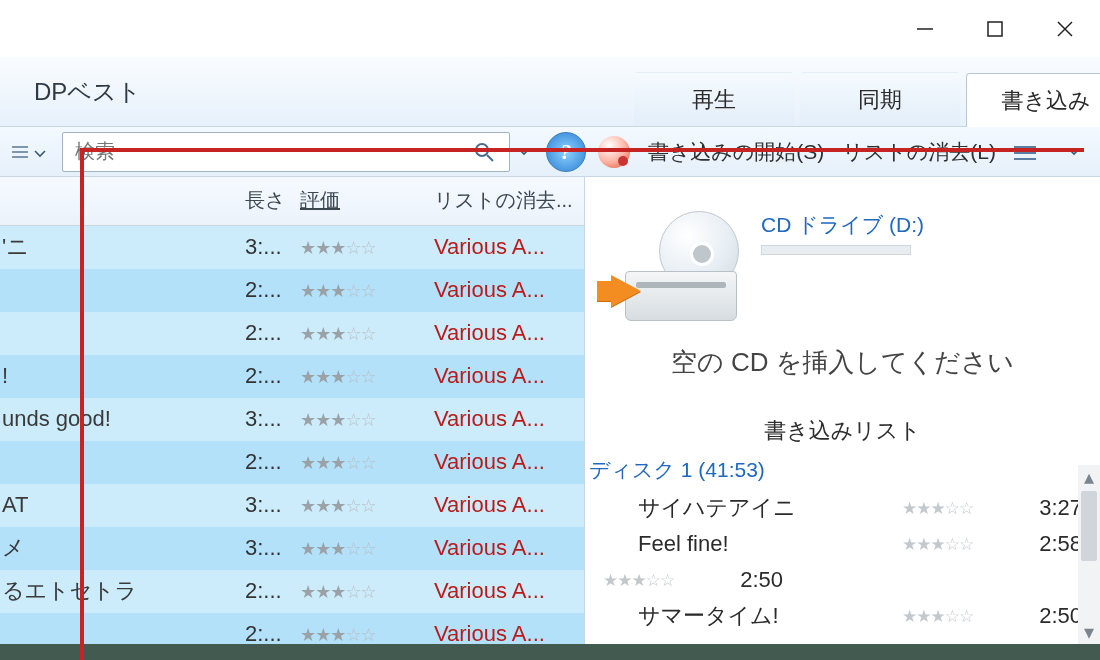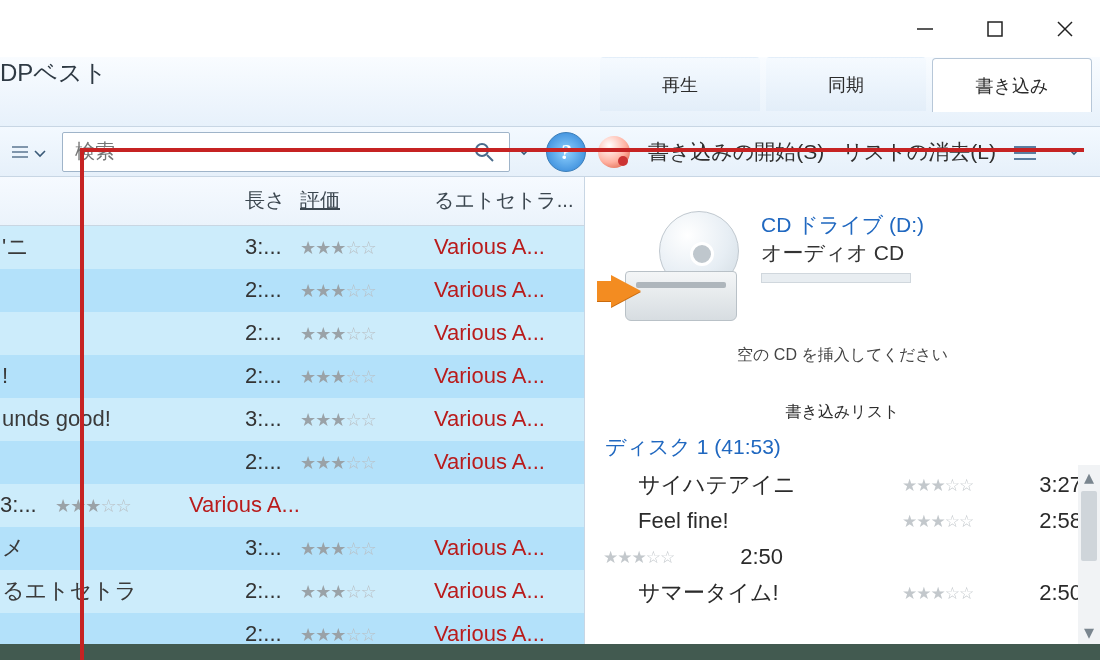--- a/index.html
+++ b/index.html
@@ -20,33 +20,34 @@
   .win-btns { display:flex; }
   .win-btn {
     width:70px; height:57px;
     display:flex; align-items:center; justify-content:center;
     font-size:28px; color:#222;
   }
   .win-btn svg { stroke:#222; stroke-width:1.5; fill:none; }
   
   .header {
     position:absolute; left:0; right:0; top:57px; height:70px;
-    display:flex; 
+    display:flex; align-items:flex-end;
     background:linear-gradient(#f9fcff,#e7f1fb);
     border-bottom:1px solid #c8d6e4;
+    padding-left:34px;
   }
   .header-title {
     padding:0 0 18px 0; font-size:24px; color:#2f3a44;
     flex:0 0 auto; width:600px;
   }
   .tabs { display:flex; margin-left:auto; padding-right:4px; }
   .tab {
     width:160px; height:54px;
     display:flex; align-items:center; justify-content:center;
-    font-size:18px; color:#2b2b2b;
+    font-size:22px; color:#2b2b2b;
     border:1px solid transparent; border-bottom:none;
     border-radius:4px 4px 0 0;
     margin-right:6px;
     background:linear-gradient(#f5faff,#e3eef9);
   }
   .tab.active {
     background:#fff;
     border-color:#b7c7d8;
     position:relative; top:1px;
   }
@@ -177,27 +178,27 @@
     filter:drop-shadow(0 1px 0 #c96a0c);
   }
   .drive-arrow::before {
     content:""; position:absolute; left:-44px; top:-10px; width:20px; height:20px;
     background:#f38c21;
   }
   .drive-info { font-size:21px; color:#333; }
   .drive-info .drive-name { color:#2068c0; }
   .drive-info .bar { margin-top:6px; width:150px; height:10px; background:#e8edf1; border:1px solid #d0d7dd; }
   .drive-msg {
-    text-align:center; font-size:16px; color:#444; margin-top:14px;
+    text-align:center; font-size:26px; color:#444; margin-top:14px;
   }
   .burn-title {
-    text-align:center; font-size:16px; color:#2d2d2d; margin-top:36px;
+    text-align:center; font-size:22px; color:#2d2d2d; margin-top:36px;
   }
   .disc-label {
-    color:#2068c0; font-size:21px; padding:10px 0 6px 20px;
+    color:#2068c0; font-size:21px; padding:10px 0 6px 4px;
   }
   .burn-rows { padding:0 18px 0 18px; }
   .brow {
     display:flex; align-items:center; height:36px;
     font-size:22px; color:#2b2b2b;
   }
   .bname { flex:1 1 auto; white-space:nowrap; overflow:hidden;margin-left:35px; }
   .bstars { flex:0 0 120px; color:#c3c8cc; font-size:17px; letter-spacing:-1px; }
   .blen { flex:0 0 60px; text-align:right; }
 
@@ -309,21 +310,21 @@
   </div>
 </div>
 
 <div class="main">
 
   <div class="left-pane">
     <div class="colheads">
       <div class="col-title"></div>
       <div class="col-length">長さ</div>
       <div class="col-rating">評価</div>
-      <div class="col-artist">るエトセトラ...</div>
+      <div class="col-artist">リストの消去...</div>
     </div>
     <div class="rows" id="track-rows">
         <div class="row">
           <div class="cell-title">'ニ</div>
           <div class="cell-length">3:...</div>
           <div class="cell-rating"><span class="stars"><span class="on">★★★</span>☆☆</span></div>
           <div class="cell-artist">Various A...</div>
         </div>
         <div class="row">
           <div class="cell-title"></div>
@@ -349,20 +350,21 @@
           <div class="cell-rating"><span class="stars"><span class="on">★★★</span>☆☆</span></div>
           <div class="cell-artist">Various A...</div>
         </div>
         <div class="row">
           <div class="cell-title"></div>
           <div class="cell-length">2:...</div>
           <div class="cell-rating"><span class="stars"><span class="on">★★★</span>☆☆</span></div>
           <div class="cell-artist">Various A...</div>
         </div>
         <div class="row">
+          <div class="cell-title">AT</div>
           <div class="cell-length">3:...</div>
           <div class="cell-rating"><span class="stars"><span class="on">★★★</span>☆☆</span></div>
           <div class="cell-artist">Various A...</div>
         </div>
         <div class="row">
           <div class="cell-title">メ</div>
           <div class="cell-length">3:...</div>
           <div class="cell-rating"><span class="stars"><span class="on">★★★</span>☆☆</span></div>
           <div class="cell-artist">Various A...</div>
         </div>
@@ -383,21 +385,20 @@
 
   <div class="right-pane">
     <div class="drive-block">
       <div class="drive-art">
         <div class="disc"></div>
         <div class="drive-body"></div>
         <div class="drive-arrow"></div>
       </div>
       <div class="drive-info">
         <div class="drive-name">CD ドライブ (D:)</div>
-        <div>オーディオ CD</div>
         <div class="bar"></div>
       </div>
     </div>
     <div class="drive-msg">空の CD を挿入してください</div>
 
     <div class="burn-title">書き込みリスト</div>
     <div class="disc-label">ディスク 1 (41:53)</div>
     <div class="burn-rows" id="burn-rows">
         <div class="brow">
           <div class="bname">サイハテアイニ</div>

